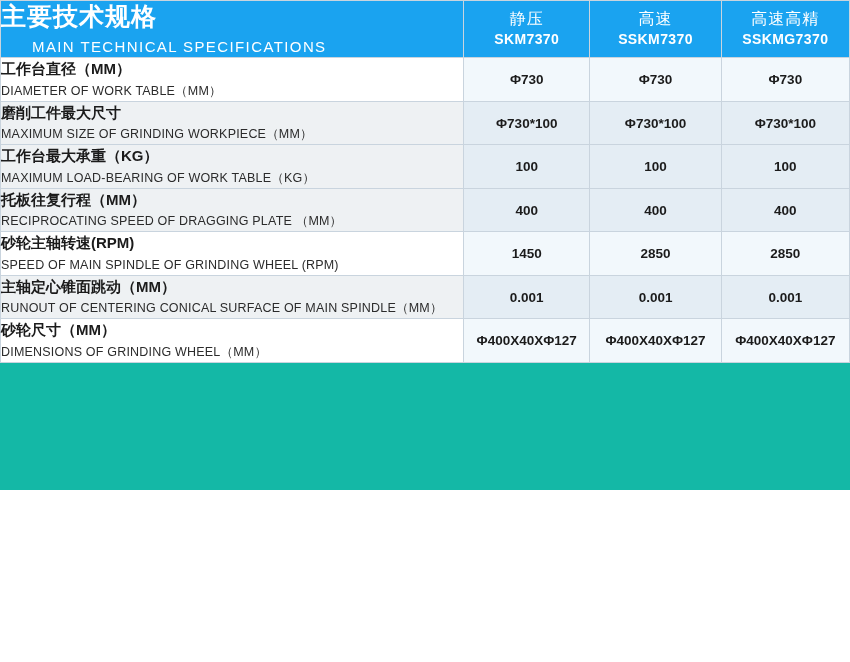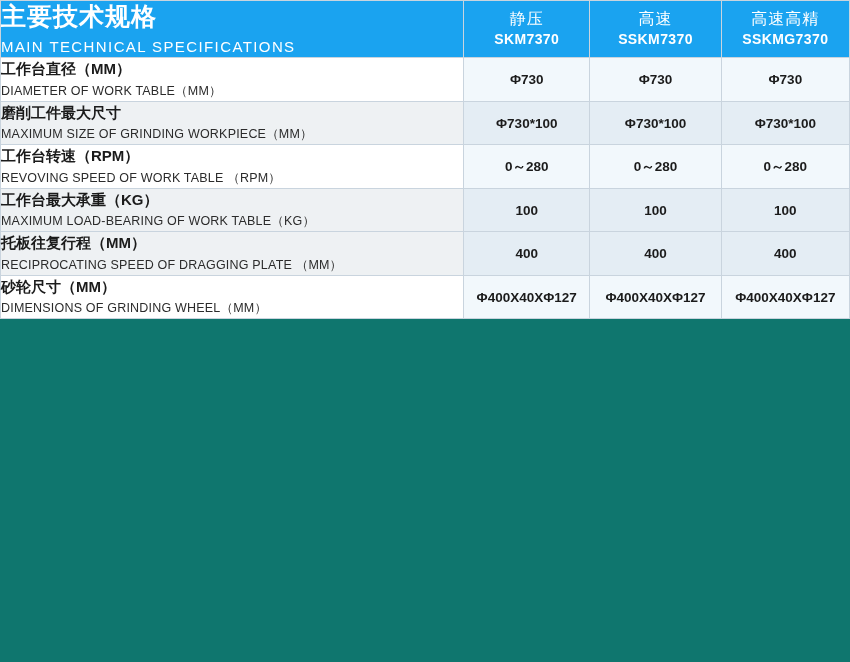--- a/index.html
+++ b/index.html
@@ -3,23 +3,23 @@
 <meta charset="utf-8">
 <style>
   html, body {
     margin: 0;
     padding: 0;
     background: #ffffff;
     font-family: "Liberation Sans", sans-serif;
   }
   #page {
     width: 850px;
-    height: 662px;
+    height: 490px;
     position: relative;
-    background: #0f766e;
+    background: #14b8a6;
     overflow: hidden;
   }
   table.spec {
     border-collapse: collapse;
     width: 850px;
     table-layout: fixed;
   }
   table.spec td, table.spec th {
     border: 1px solid #c9d4de;
     padding: 0;
@@ -37,20 +37,21 @@
     font-weight: bold;
     letter-spacing: 1px;
     line-height: 1.25;
   }
   .hdr-title .en {
     font-size: 15px;
     font-weight: normal;
     letter-spacing: 1.4px;
     line-height: 1.4;
     margin-top: 4px;
+    padding-left: 31px;
   }
   .hdr-model {
     background: #1aa3f0;
     color: #ffffff;
     text-align: center;
     padding: 14px 4px;
   }
   .hdr-model .cn {
     font-size: 16px;
     font-weight: normal;
@@ -140,46 +141,55 @@
       </tr>
       <tr class="row-b">
         <td class="cell-label">
           <div class="cn">磨削工件最大尺寸</div>
           <div class="en">MAXIMUM SIZE OF GRINDING WORKPIECE（MM）</div>
         </td>
         <td class="cell-val">Φ730*100</td>
         <td class="cell-val">Φ730*100</td>
         <td class="cell-val">Φ730*100</td>
       </tr>
-      <tr class="row-a">
-        <td class="cell-label">
-          <div class="cn">工作台转速（RPM）</div>
-          <div class="en">REVOVING SPEED OF WORK TABLE （RPM）</div>
-        </td>
-        <td class="cell-val alt">0～280</td>
-        <td class="cell-val alt">0～280</td>
-        <td class="cell-val alt">0～280</td>
-      </tr>
       <tr class="row-b">
         <td class="cell-label">
           <div class="cn">工作台最大承重（KG）</div>
           <div class="en">MAXIMUM  LOAD-BEARING OF WORK TABLE（KG）</div>
         </td>
         <td class="cell-val">100</td>
         <td class="cell-val">100</td>
         <td class="cell-val">100</td>
       </tr>
       <tr class="row-b">
         <td class="cell-label">
           <div class="cn">托板往复行程（MM）</div>
           <div class="en">RECIPROCATING SPEED OF   DRAGGING PLATE （MM）</div>
         </td>
         <td class="cell-val">400</td>
         <td class="cell-val">400</td>
         <td class="cell-val">400</td>
+      </tr>
+      <tr class="row-a">
+        <td class="cell-label">
+          <div class="cn">砂轮主轴转速(RPM)</div>
+          <div class="en">SPEED OF MAIN SPINDLE OF GRINDING WHEEL (RPM)</div>
+        </td>
+        <td class="cell-val alt">1450</td>
+        <td class="cell-val alt">2850</td>
+        <td class="cell-val alt">2850</td>
+      </tr>
+      <tr class="row-b">
+        <td class="cell-label">
+          <div class="cn">主轴定心锥面跳动（MM）</div>
+          <div class="en">RUNOUT OF CENTERING CONICAL SURFACE OF MAIN SPINDLE（MM）</div>
+        </td>
+        <td class="cell-val">0.001</td>
+        <td class="cell-val">0.001</td>
+        <td class="cell-val">0.001</td>
       </tr>
       <tr class="row-a">
         <td class="cell-label">
           <div class="cn">砂轮尺寸（MM）</div>
           <div class="en">DIMENSIONS OF GRINDING WHEEL（MM）</div>
         </td>
         <td class="cell-val alt">Φ400X40XΦ127</td>
         <td class="cell-val alt">Φ400X40XΦ127</td>
         <td class="cell-val alt">Φ400X40XΦ127</td>
       </tr>

